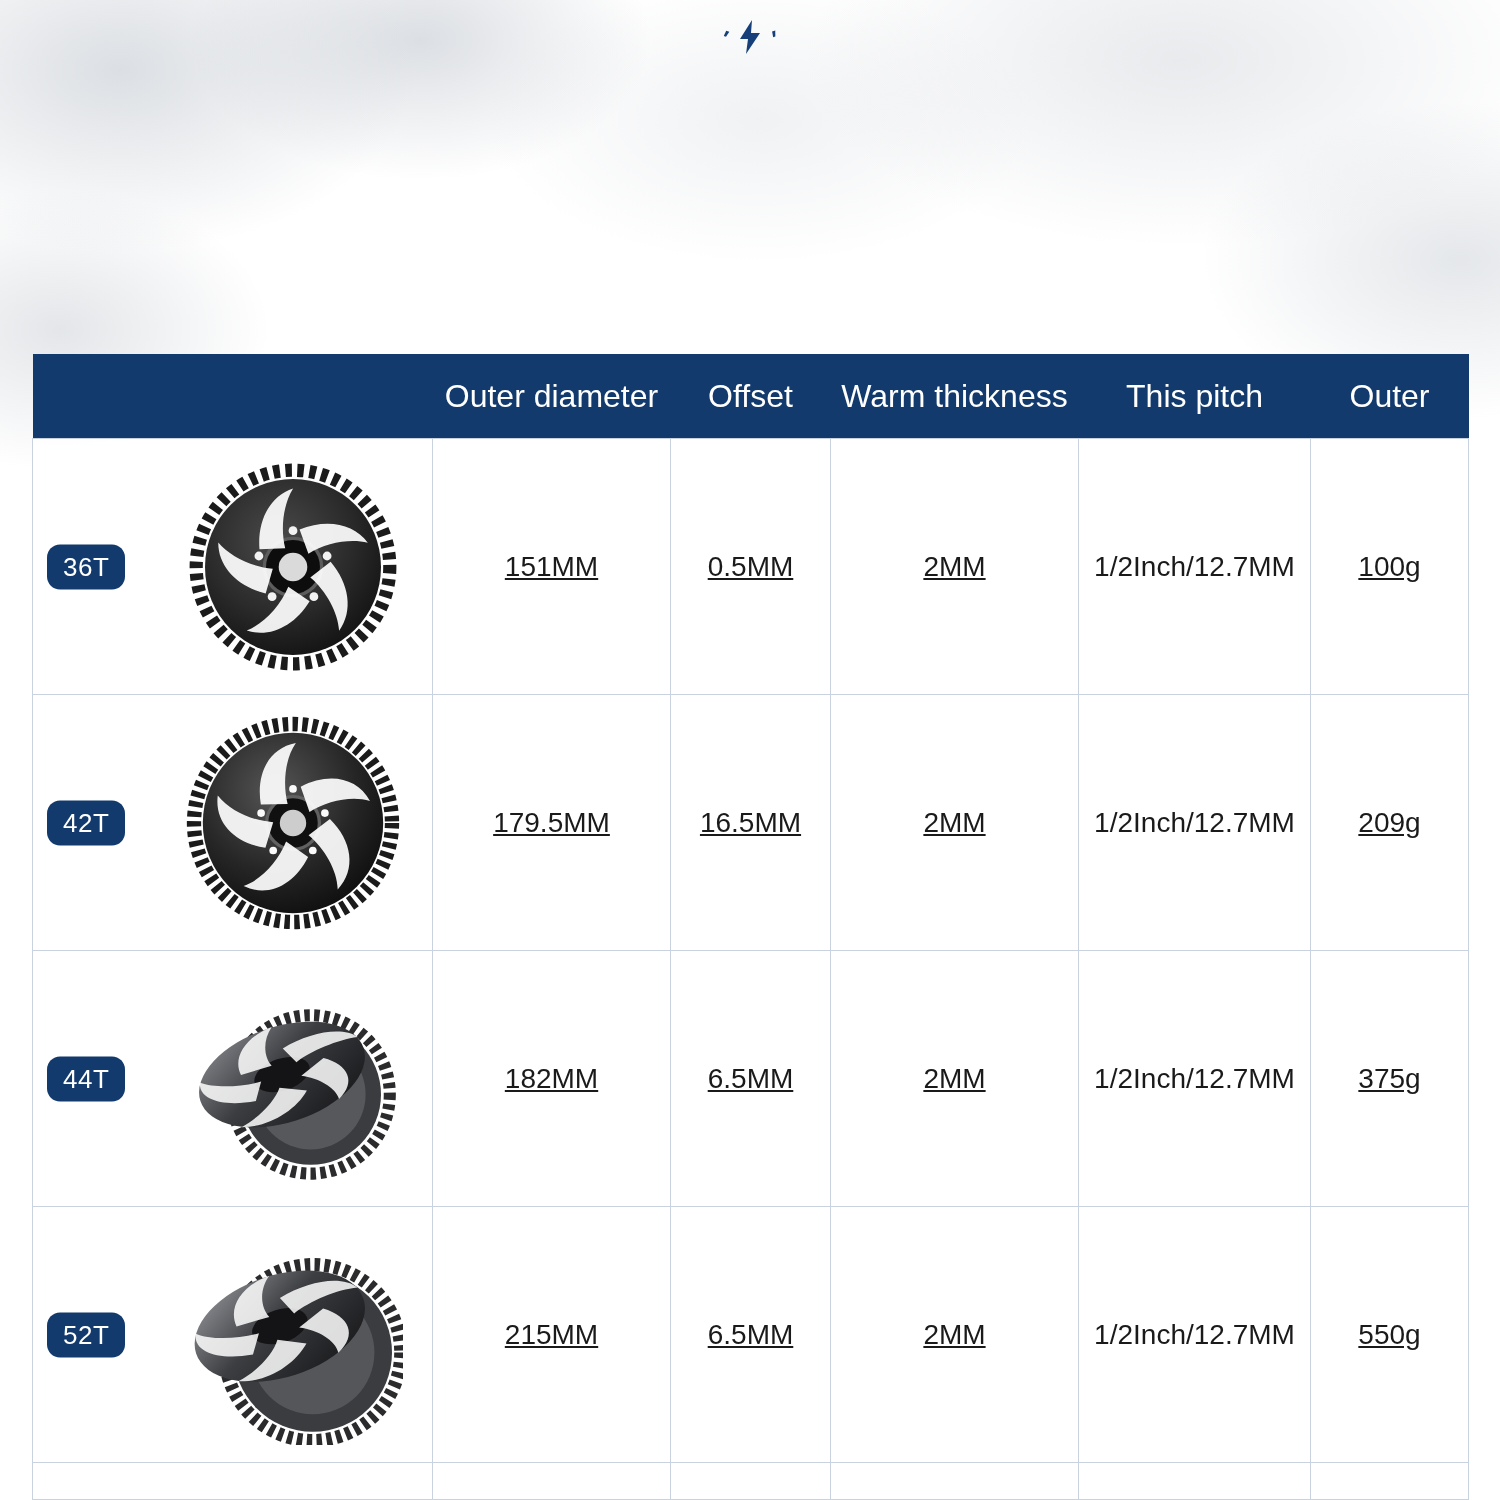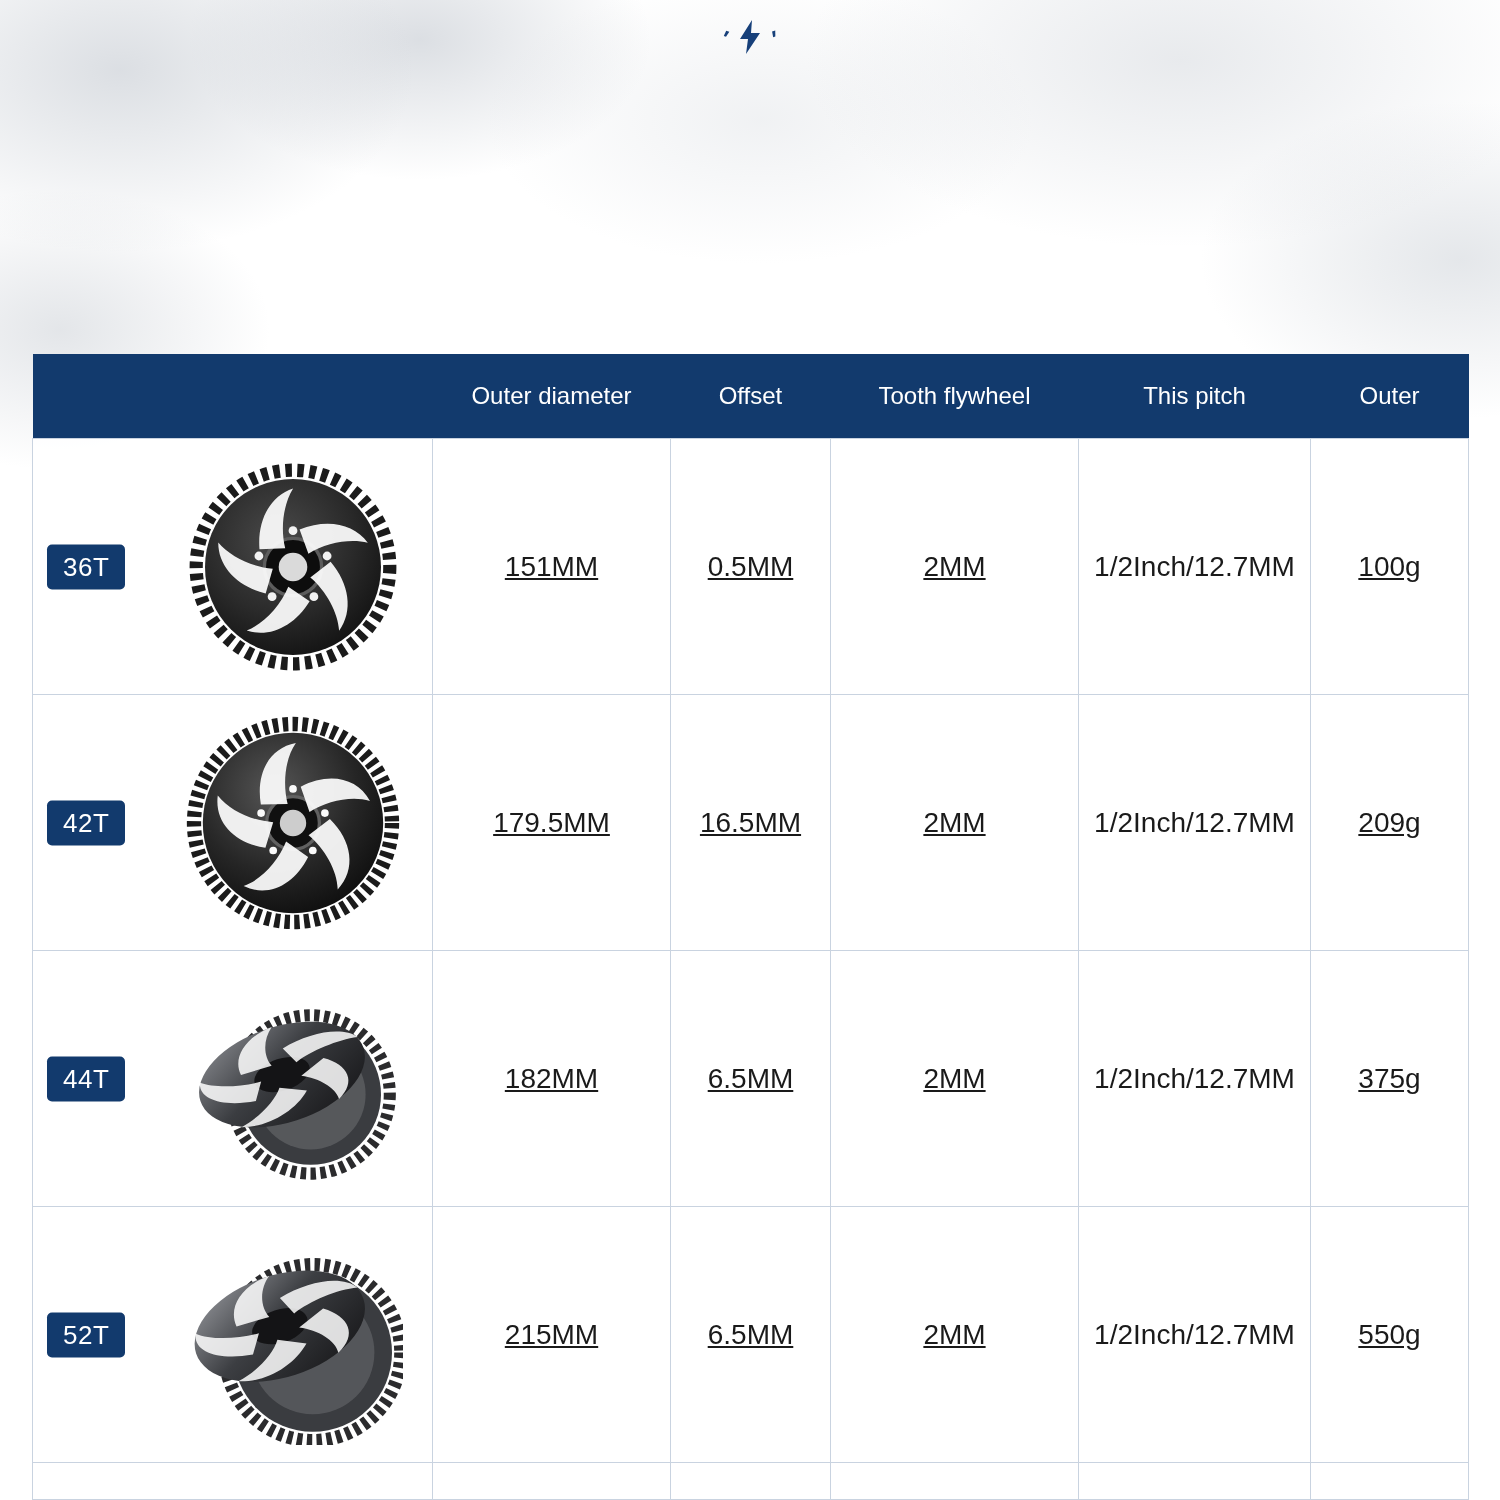--- a/index.html
+++ b/index.html
@@ -83,21 +83,21 @@
     left: 32px;
     width: 1436px;
     border-collapse: collapse;
     table-layout: fixed;
   }
 
   table.spec thead th {
     background: #123a6d;
     color: #ffffff;
     font-weight: normal;
-    font-size: 24px;
+    font-size: 32px;
     height: 82px;
     text-align: center;
     vertical-align: middle;
     border: none;
   }
 
   table.spec tbody td {
     border: 1px solid #c9d3e0;
     font-size: 28px;
     color: #1a1a1a;
@@ -121,21 +121,21 @@
   }
   .badge {
     position: absolute;
     left: 14px;
     top: 50%;
     transform: translateY(-50%);
     background: #123a6d;
     color: #ffffff;
     font-size: 26px;
     padding: 7px 16px;
-    border-radius: 5px;
+    border-radius: 13px;
     letter-spacing: 0.5px;
   }
   .prod-img {
     position: absolute;
     left: 150px;
     top: 50%;
     transform: translateY(-50%);
     width: 220px;
     height: 220px;
   }
@@ -174,21 +174,21 @@
       <col style="width:160px">
       <col style="width:248px">
       <col style="width:232px">
       <col style="width:158px">
     </colgroup>
     <thead>
       <tr>
         <th></th>
         <th>Outer diameter</th>
         <th>Offset</th>
-        <th>Tooth flywheel</th>
+        <th>Warm thickness</th>
         <th>This pitch</th>
         <th>Outer</th>
       </tr>
     </thead>
     <tbody>
 
       <tr>
         <td class="prod-cell">
           <div class="prod-inner">
             <span class="badge">36T</span>

